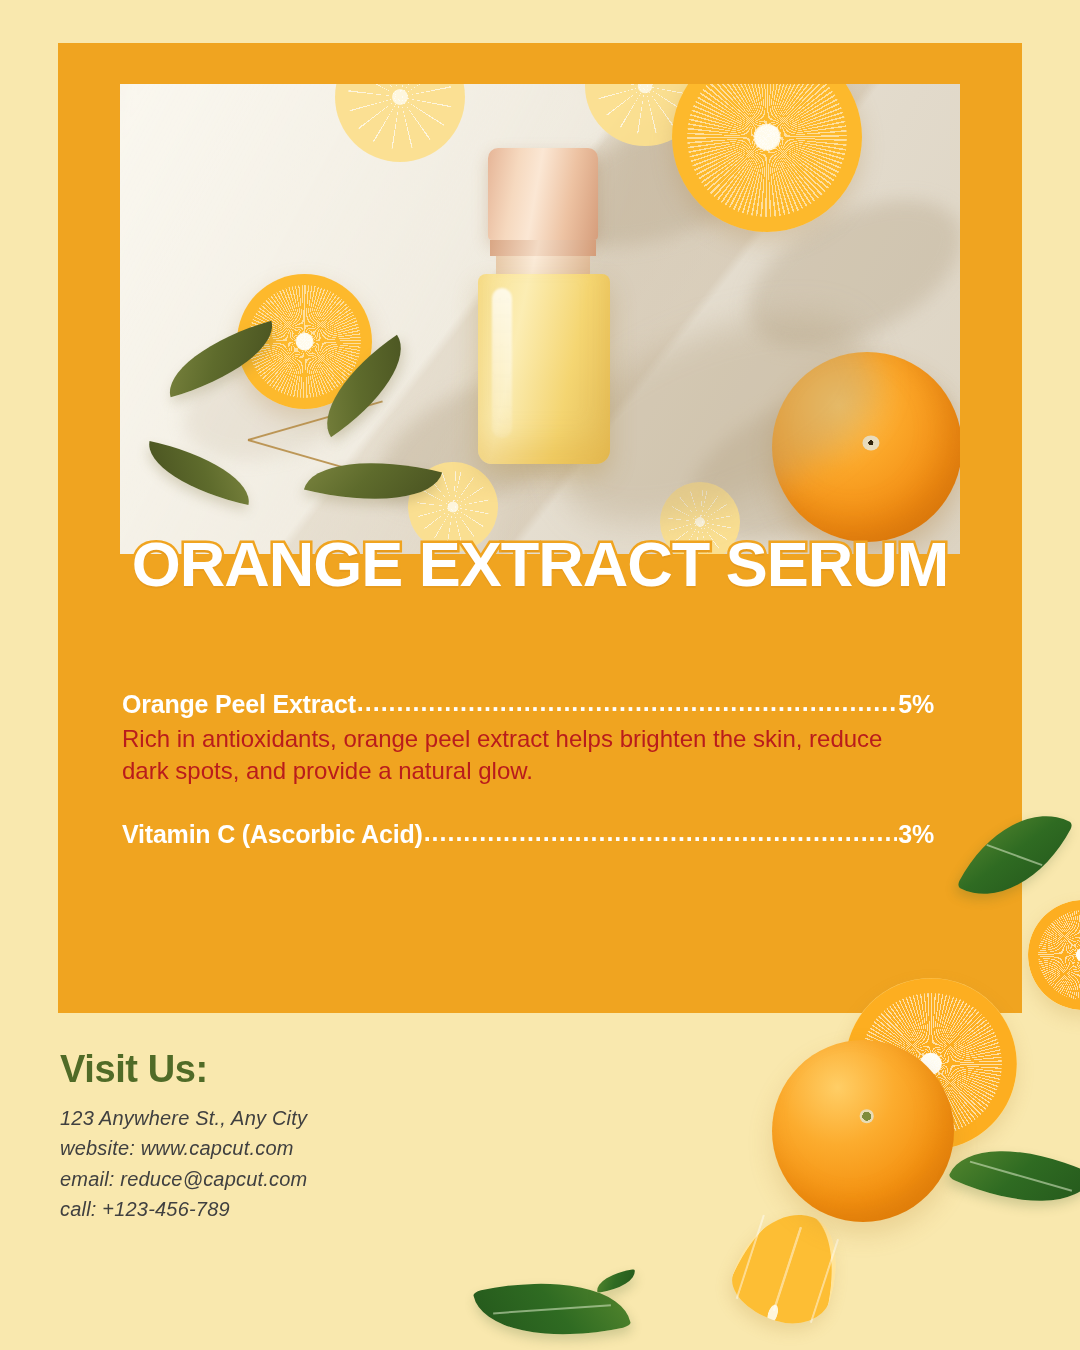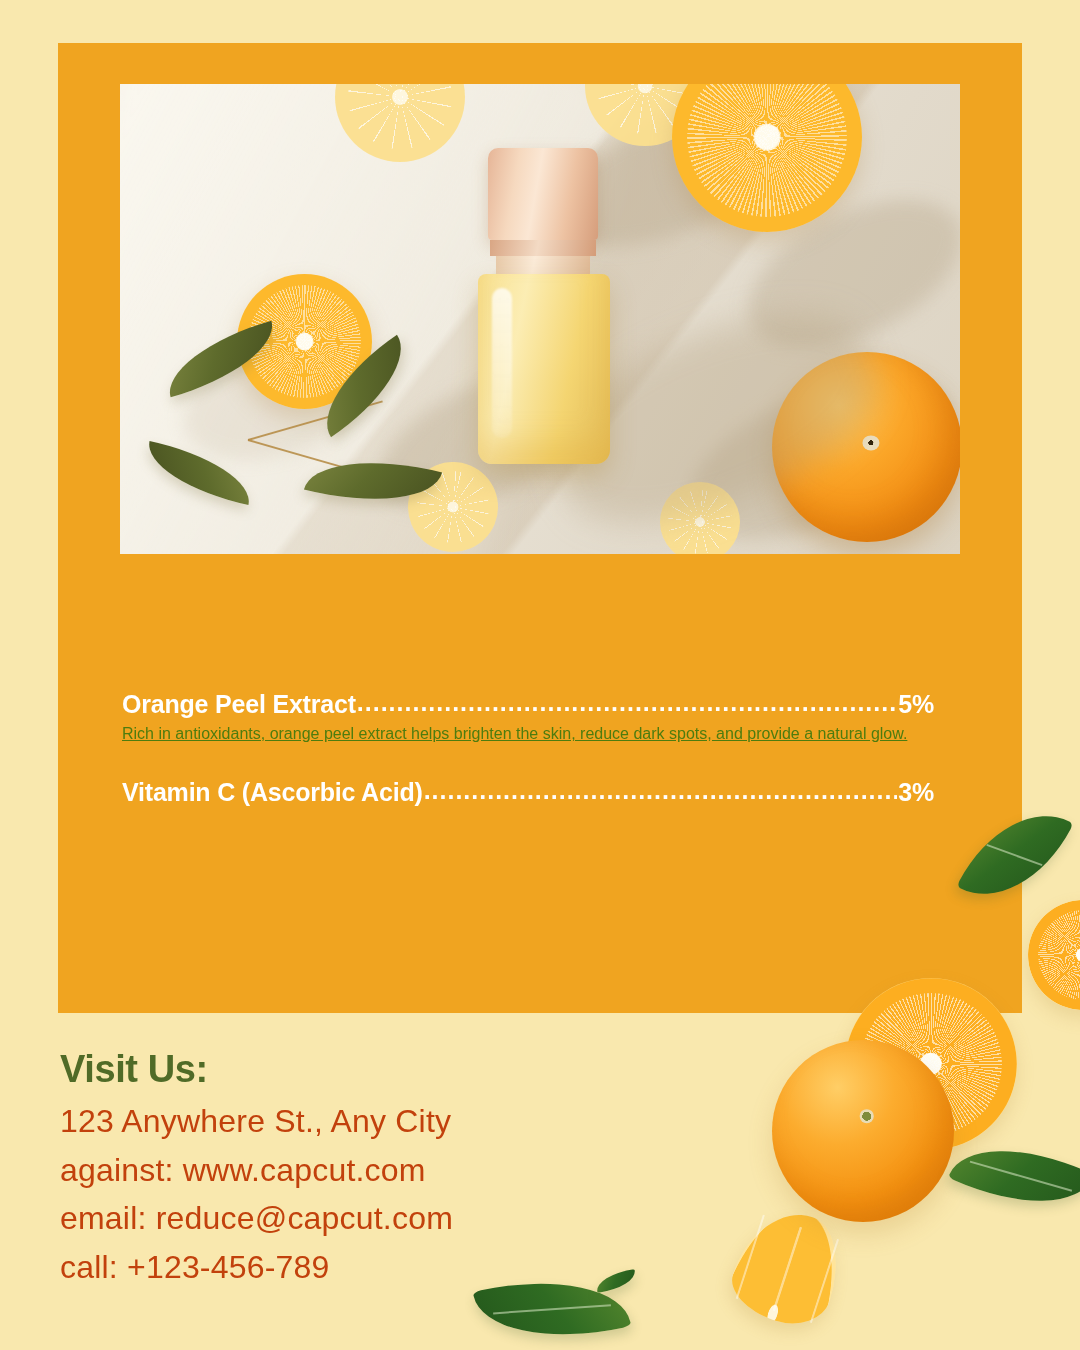--- a/index.html
+++ b/index.html
@@ -167,34 +167,33 @@
   }
   .ing-name{ flex:0 0 auto; }
   .ing-dots{
     flex:1 1 auto; overflow:hidden; white-space:nowrap;
     color:#FFFFFF; font-weight:bold; font-size:25px;
     letter-spacing:1px; margin:0 1px 2px 1px;
   }
   .ing-pct{ flex:0 0 auto; }
   .ing-desc{
     margin-top:4px;
-    font-size:16px; line-height:1.32; color:#4d7c0f; font-weight:400;
+    font-size:24px; line-height:1.32; color:#b91c1c; font-weight:400;
     max-width:800px;
-    text-decoration:underline;
   }
   .ing-row.second{ margin-top:32px; }
 
   
   .footer{ position:absolute; left:60px; top:1048px; z-index:6; }
   .visit{
     font-size:38px; font-weight:bold; color:#506B27; letter-spacing:-.4px;
-    margin-bottom:6px;
+    margin-bottom:12px;
   }
   .contact-line{
-    font-size:32px; color:#c2410c; line-height:1.52; letter-spacing:.2px;
+    font-size:20px; color:#404040; line-height:1.52; letter-spacing:.2px;font-style:italic;
   }
 
   
   .deco{ position:absolute; z-index:5; }
   .deco.behindcard{ z-index:1; }
 
   .d-orange-whole{
     border-radius:50%;
     background:radial-gradient(circle at 36% 26%, #FFCE66 0%, #FCAC2E 32%, #F4900F 66%, #DE7605 100%);
     box-shadow:0 12px 24px rgba(180,130,50,.22), inset -12px -16px 26px rgba(195,105,10,.30);
@@ -290,20 +289,21 @@
     <div class="bottle-shadow" style="left:430px; top:250px;"></div>
     <div class="bottle" style="left:350px; top:64px;">
       <div class="cap"></div>
       <div class="collar"></div>
       <div class="neck"></div>
       <div class="body"></div>
       <div class="gloss"></div>
     </div>
   </div>
 
+  <div class="title">ORANGE EXTRACT SERUM</div>
 
   <div class="ingredients">
 
     <div class="ing-row">
       <div class="ing-head">
         <span class="ing-name">Orange Peel Extract</span>
         <span class="ing-dots">..........................................................................................</span>
         <span class="ing-pct">5%</span>
       </div>
       <div class="ing-desc">Rich in antioxidants, orange peel extract helps brighten the skin, reduce dark spots, and provide a natural glow.</div>
@@ -339,18 +339,18 @@
 
   <div class="deco d-leaf" style="left:478px; top:1276px; width:148px; height:66px; transform:rotate(-12deg) scaleX(-1); border-radius:100% 6% 100% 6%;">
     <div class="vein"></div>
   </div>
 
   <div class="deco d-leaf" style="left:596px; top:1272px; width:40px; height:18px; transform:rotate(-8deg); border-radius:100% 6% 100% 6%;"></div>
 
   <div class="footer">
     <div class="visit">Visit Us:</div>
     <div class="contact-line">123 Anywhere St., Any City</div>
-    <div class="contact-line">against: www.capcut.com</div>
+    <div class="contact-line">website: www.capcut.com</div>
     <div class="contact-line">email: reduce@capcut.com</div>
     <div class="contact-line">call: +123-456-789</div>
   </div>
 
 </div>
 
 </body></html>

